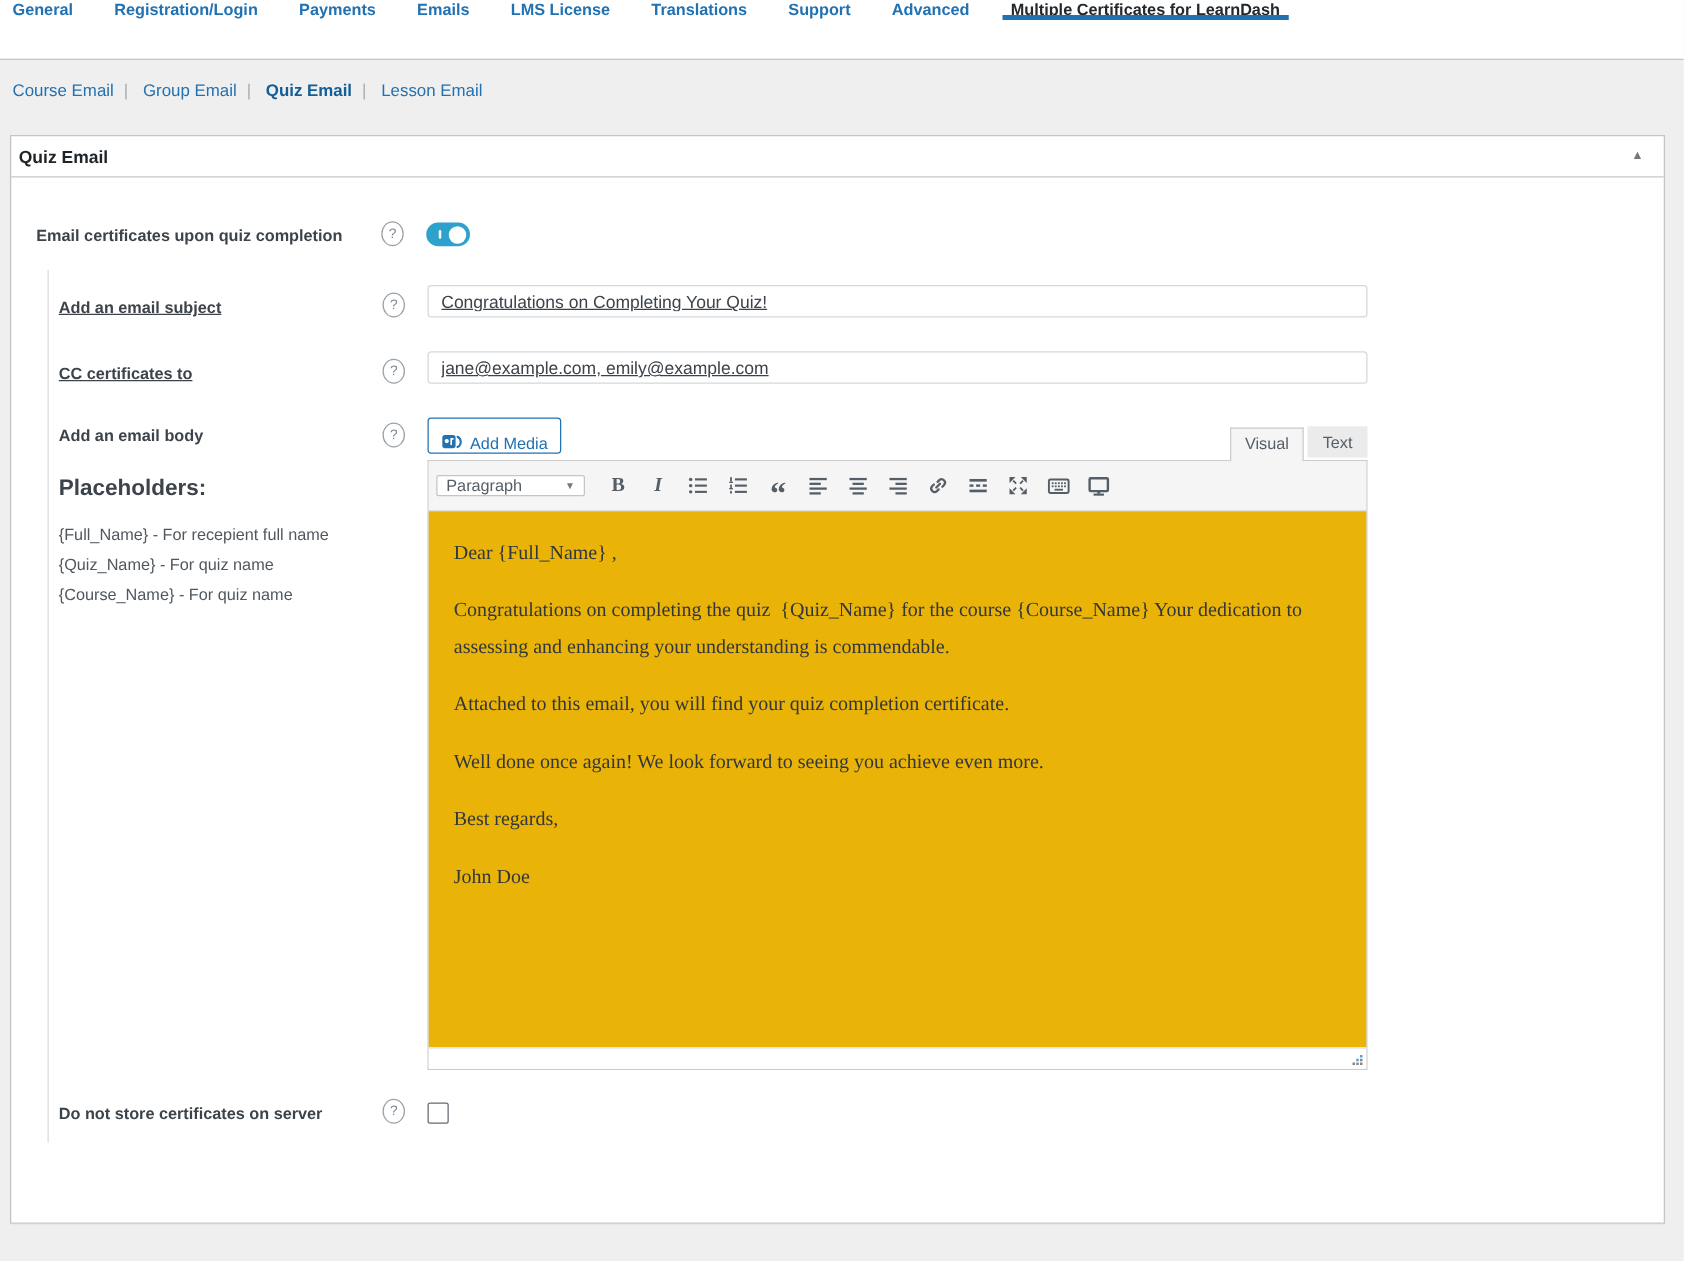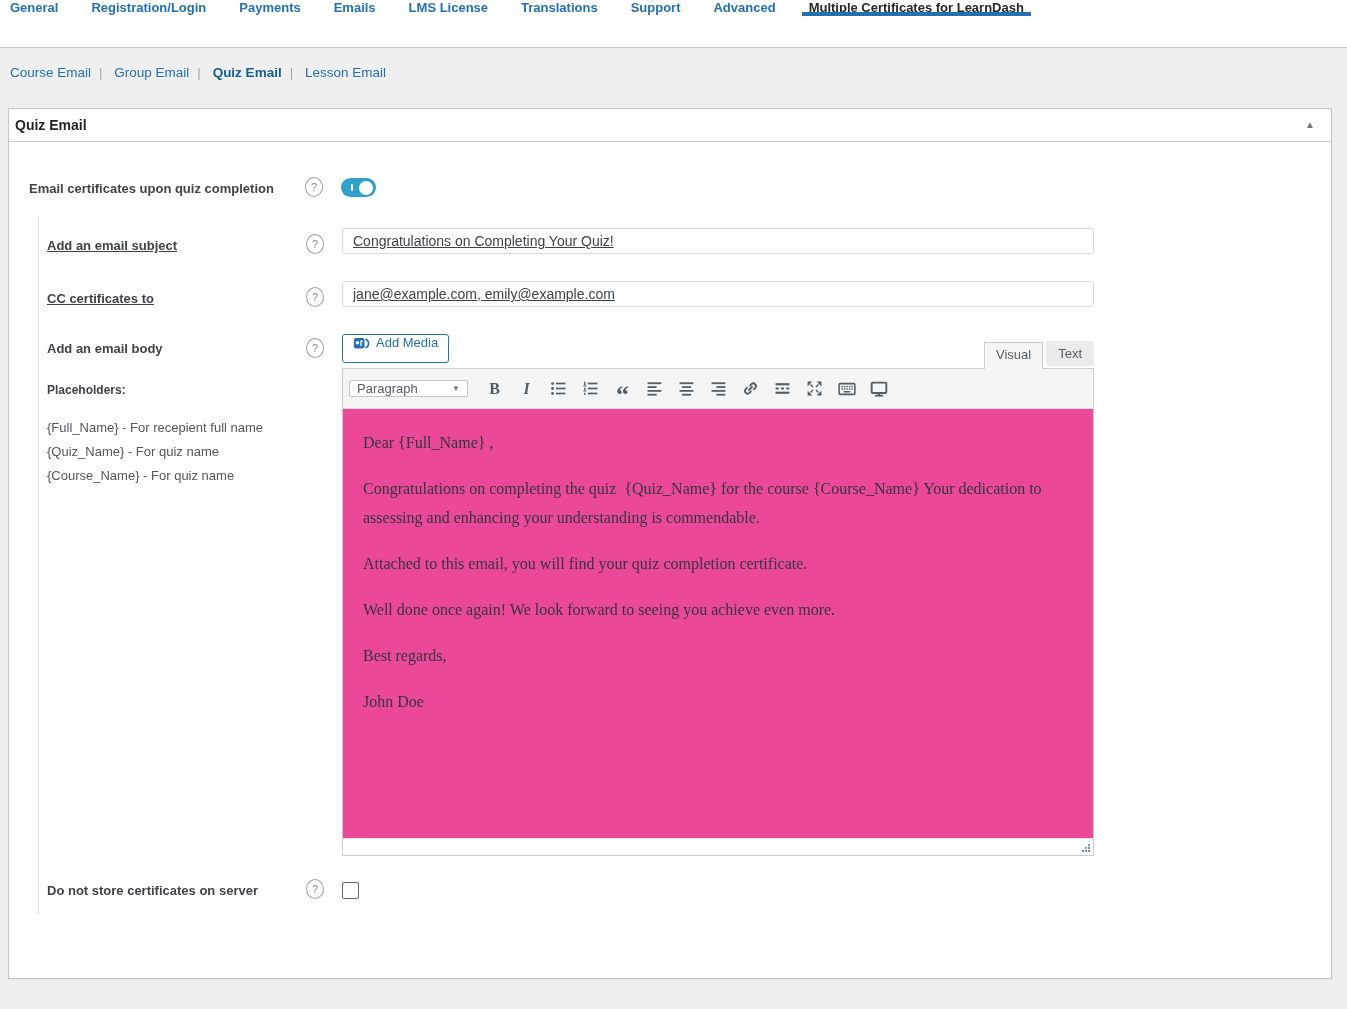--- a/index.html
+++ b/index.html
@@ -85,33 +85,33 @@
 
   .text-input {
     width:752px; height:26px; border:1px solid #d5d7da; border-radius:3px;
     padding:0 10px; font-size:14px; color:#3c434a; background:#fff;
     font-family:"Liberation Sans","DejaVu Sans",sans-serif;
   }
 
   
   .body-row { align-items:flex-start; }
   .left-col .flabel { display:block; margin-top:6px; }
-  .ph-heading { font-size:12px; font-weight:700; color:#3c434a; margin-top:25px; }
+  .ph-heading { font-size:18px; font-weight:700; color:#3c434a; margin-top:25px; }
   .ph-list { margin-top:17px; font-size:13px; color:#50575e; }
   .ph-item { line-height:24px; }
   .body-help { margin-top:4px; }
 
   
   .editor-col { width:752px; }
   .media-row {
     display:flex; justify-content:space-between; align-items:flex-end;
     height:34px;
   }
   .add-media {
-    display:inline-flex; gap:6px; align-items:flex-start; align-self:flex-start;
+    display:inline-flex; gap:6px; align-items:flex-end; align-self:flex-start;
     border:1px solid #2271b1; color:#2271b1; background:#fff;
     border-radius:3px; padding:0 10px; font-size:13px; cursor:pointer;
     height:29px; font-family:inherit;
   }
   .editor-tabs { display:flex; align-items:flex-end; gap:3px; }
   .etab {
     font-size:13px; color:#555d66; padding:4px 11px 5px;
     border:1px solid transparent; border-bottom:none; background:#ebebeb;
     cursor:pointer; font-family:inherit; margin-bottom:2px;
   }
@@ -134,21 +134,21 @@
   .tb-btn {
     width:29px; height:26px; display:flex; align-items:center;
     justify-content:center; background:none; border:0; border-radius:2px;
     color:#555d66; cursor:pointer; padding:0;
   }
   .tb-glyph { font-family:"Liberation Serif","DejaVu Serif",serif; font-size:16px; font-weight:700; }
   .tb-glyph.it { font-style:italic; font-weight:700; }
   .tb-glyph.quote { font-size:26px; line-height:10px; padding-top:12px; }
 
   .mce-content {
-    height:429px; padding:19px 20px; background:#ec4899; overflow:hidden;
+    height:429px; padding:19px 20px; background:#eab308; overflow:hidden;
     font-family:"Liberation Serif","DejaVu Serif",serif;
     font-size:16px; line-height:29px; color:#32373c;
   }
   .mce-content p { margin:0 0 17px; white-space:pre-wrap; }
   .mce-statusbar { height:17px; border-top:1px solid #e2e4e7; position:relative; background:#fff; }
   .resize-handle { position:absolute; right:2px; bottom:2px; cursor:nwse-resize; }
 
   
   .check-row { margin-top:23px; }
   .wp-checkbox {

